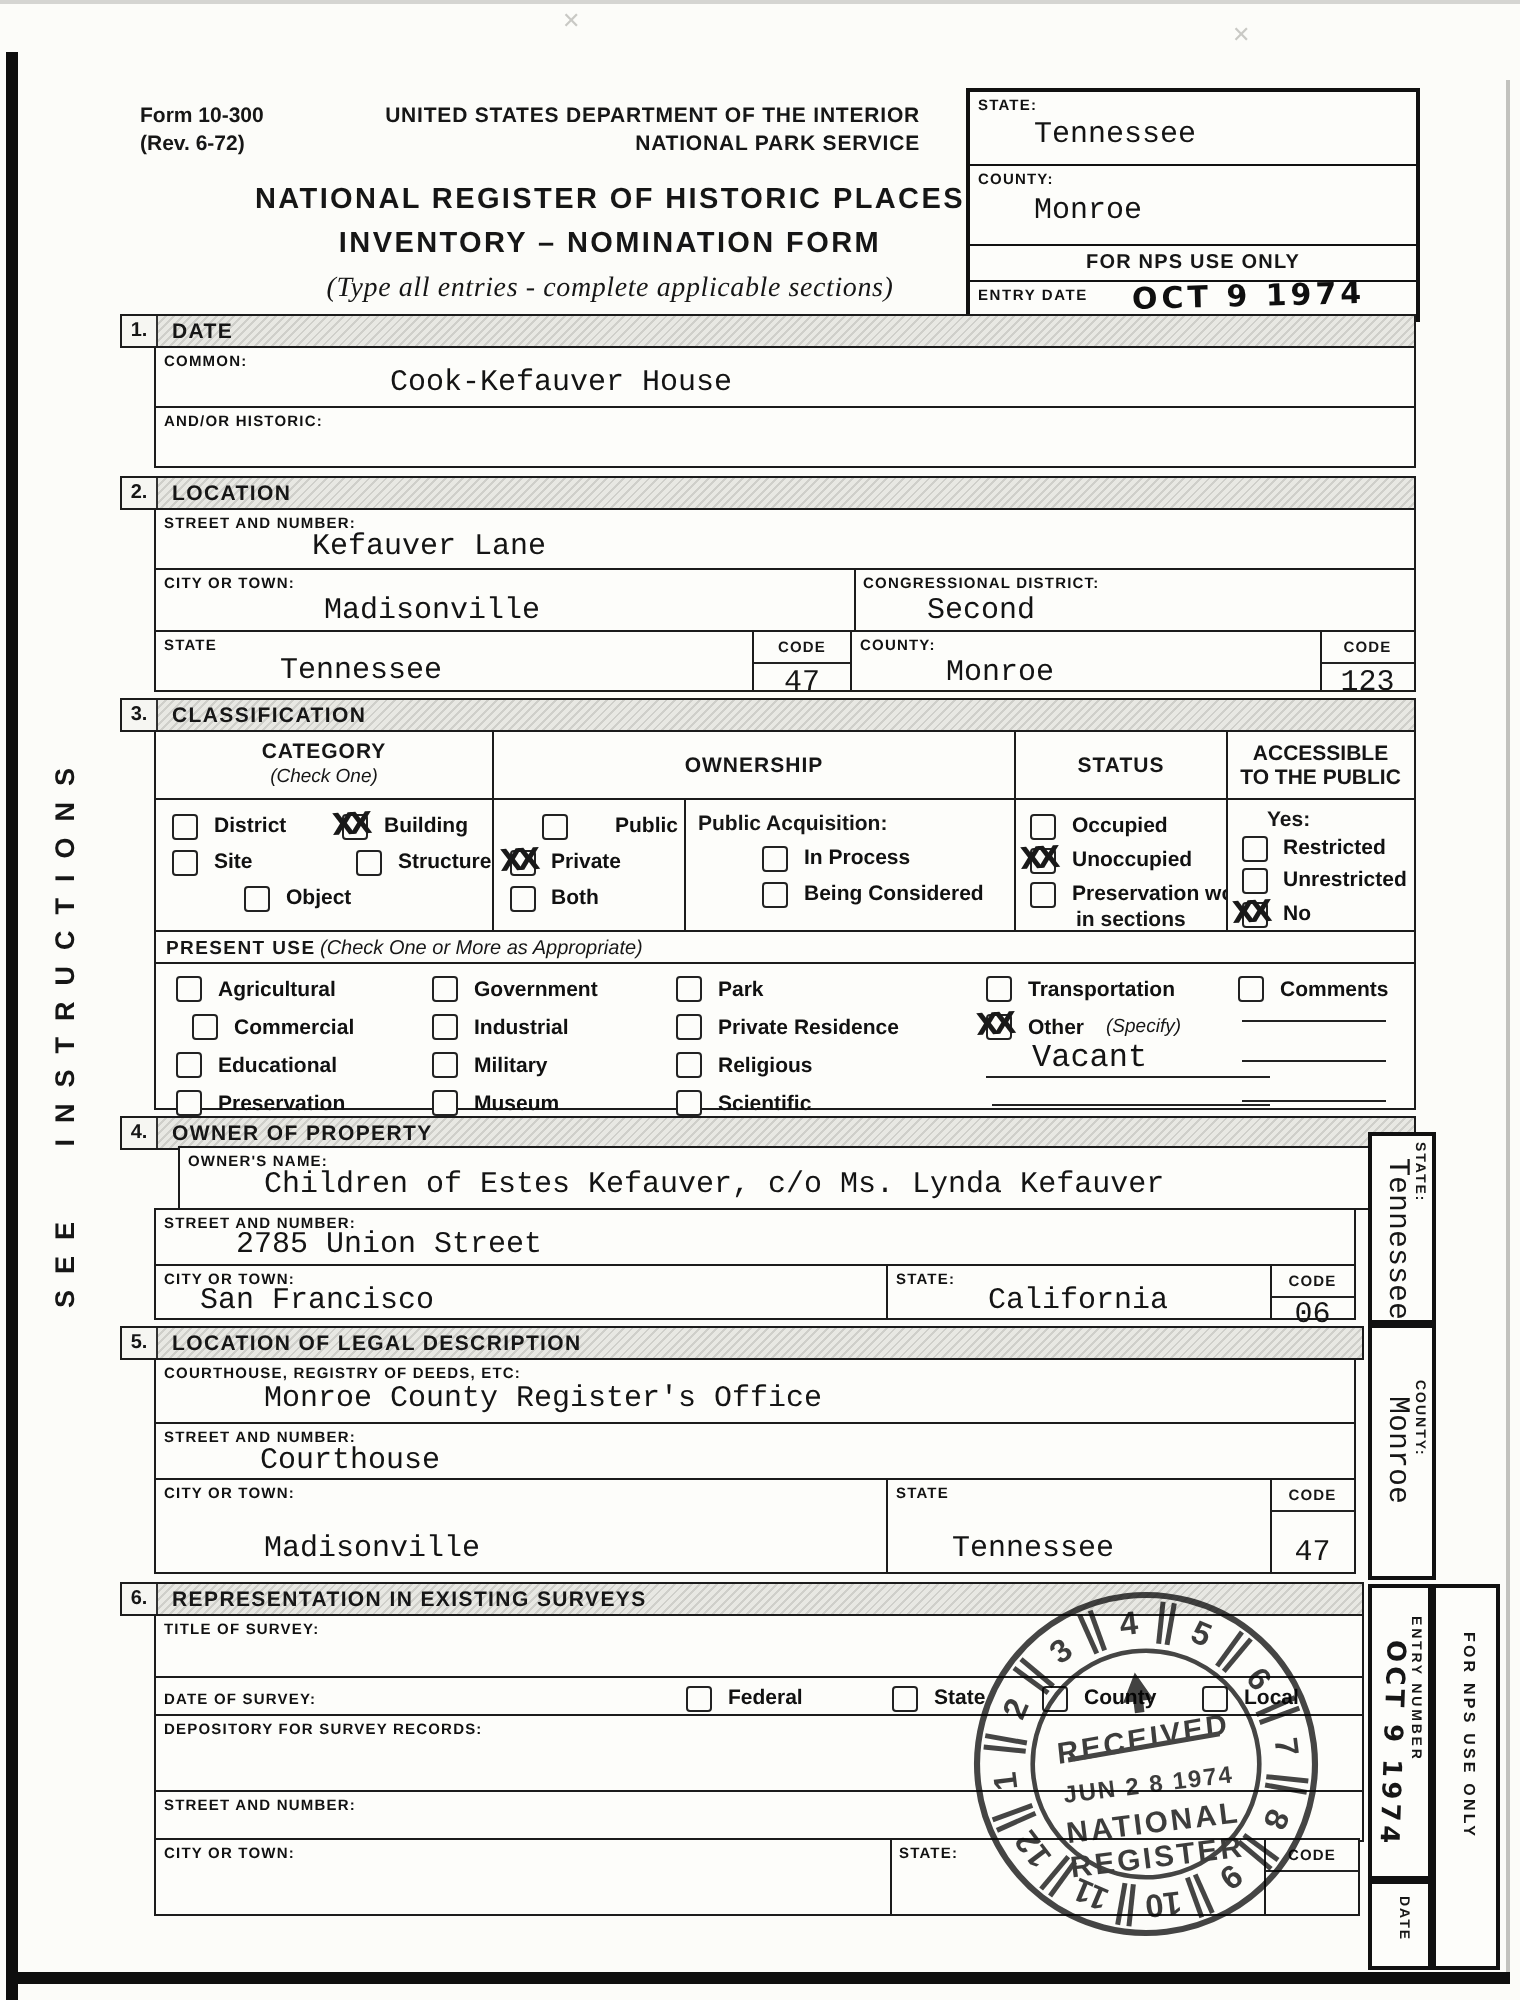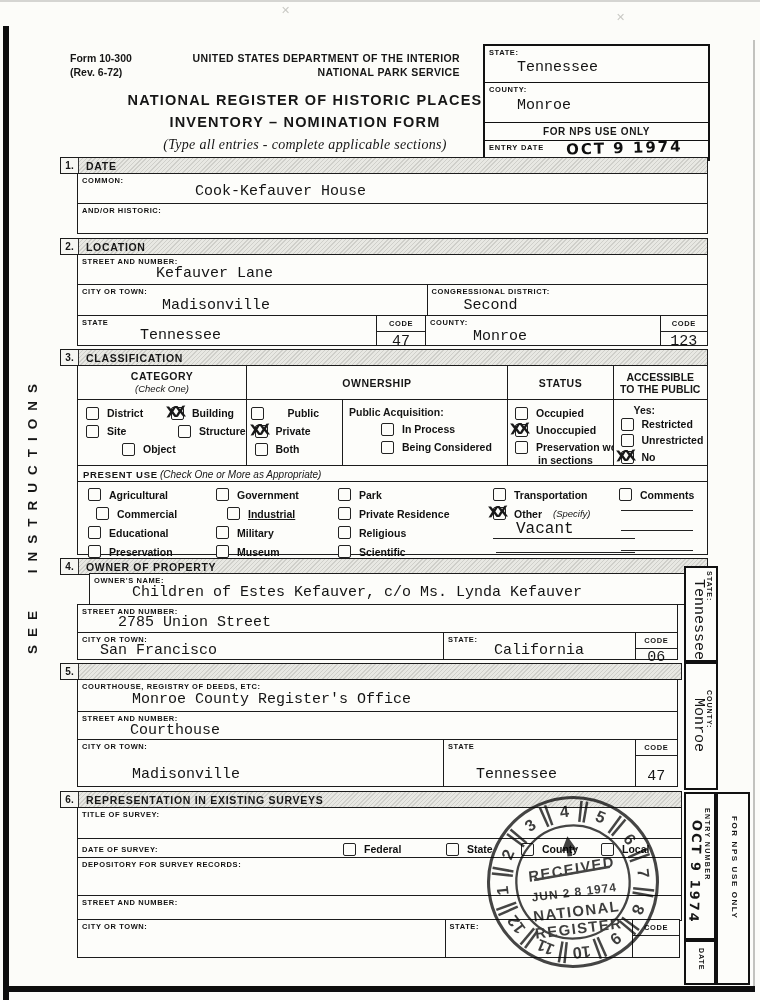--- a/index.html
+++ b/index.html
@@ -186,21 +186,21 @@
       <span class="mk"></span>
       <span class="lab">Structure</span>
     </span>
     <span class="cb" style="left:44px;top:43px;">
       <span class="bx"></span>
       <span class="mk"></span>
       <span class="lab">Object</span>
     </span>
   </div>
   <div class="cell" style="left:245.5px;top:398.5px;width:98px;height:68px;">
-    <span class="cb" style="left:4px;top:7px;gap:24px;">
+    <span class="cb" style="left:24px;top:7px;gap:24px;">
       <span class="bx"></span>
       <span class="mk"></span>
       <span class="lab">Public</span>
     </span>
     <span class="cb" style="left:8px;top:25px;">
       <span class="bx"></span>
       <span class="mk">XX</span>
       <span class="lab">Private</span>
     </span>
     <span class="cb" style="left:8px;top:43px;">
@@ -283,21 +283,21 @@
     <span class="cb" style="left:10px;top:63px;">
         <span class="bx"></span>
         <span class="mk"></span>
         <span class="lab">Preservation</span>
       </span>
     <span class="cb" style="left:138px;top:6px;">
         <span class="bx"></span>
         <span class="mk"></span>
         <span class="lab">Government</span>
       </span>
-    <span class="cb" style="left:149px;top:25px;text-decoration:underline;">
+    <span class="cb" style="left:138px;top:25px;">
         <span class="bx"></span>
         <span class="mk"></span>
         <span class="lab">Industrial</span>
       </span>
     <span class="cb" style="left:138px;top:44px;">
         <span class="bx"></span>
         <span class="mk"></span>
         <span class="lab">Military</span>
       </span>
     <span class="cb" style="left:138px;top:63px;">
@@ -369,20 +369,21 @@
     <span class="lbl">STATE:</span>
     <span class="val" style="left:50px;top:9px;">California</span>
   </div>
   <div class="cell" style="left:634.5px;top:631.5px;width:43.5px;height:28.5px;">
     <div class="codelbl">CODE</div>
     <div class="codeval" style="margin-top:0;">06</div>
   </div>
 
   <div class="bar" style="left:60px;top:663px;width:622px;">
     <span class="num">5.</span>
+    <span class="t">LOCATION OF LEGAL DESCRIPTION</span>
   </div>
   <div class="cell" style="left:77px;top:679px;width:601px;height:33px;">
     <span class="lbl">COURTHOUSE, REGISTRY OF DEEDS, ETC:</span>
     <span class="val" style="left:54px;top:11px;">Monroe County Register's Office</span>
   </div>
   <div class="cell" style="left:77px;top:710.5px;width:601px;height:30px;">
     <span class="lbl">STREET AND NUMBER:</span>
     <span class="val" style="left:52px;top:10px;">Courthouse</span>
   </div>
   <div class="cell" style="left:77px;top:739px;width:367px;height:48px;">

